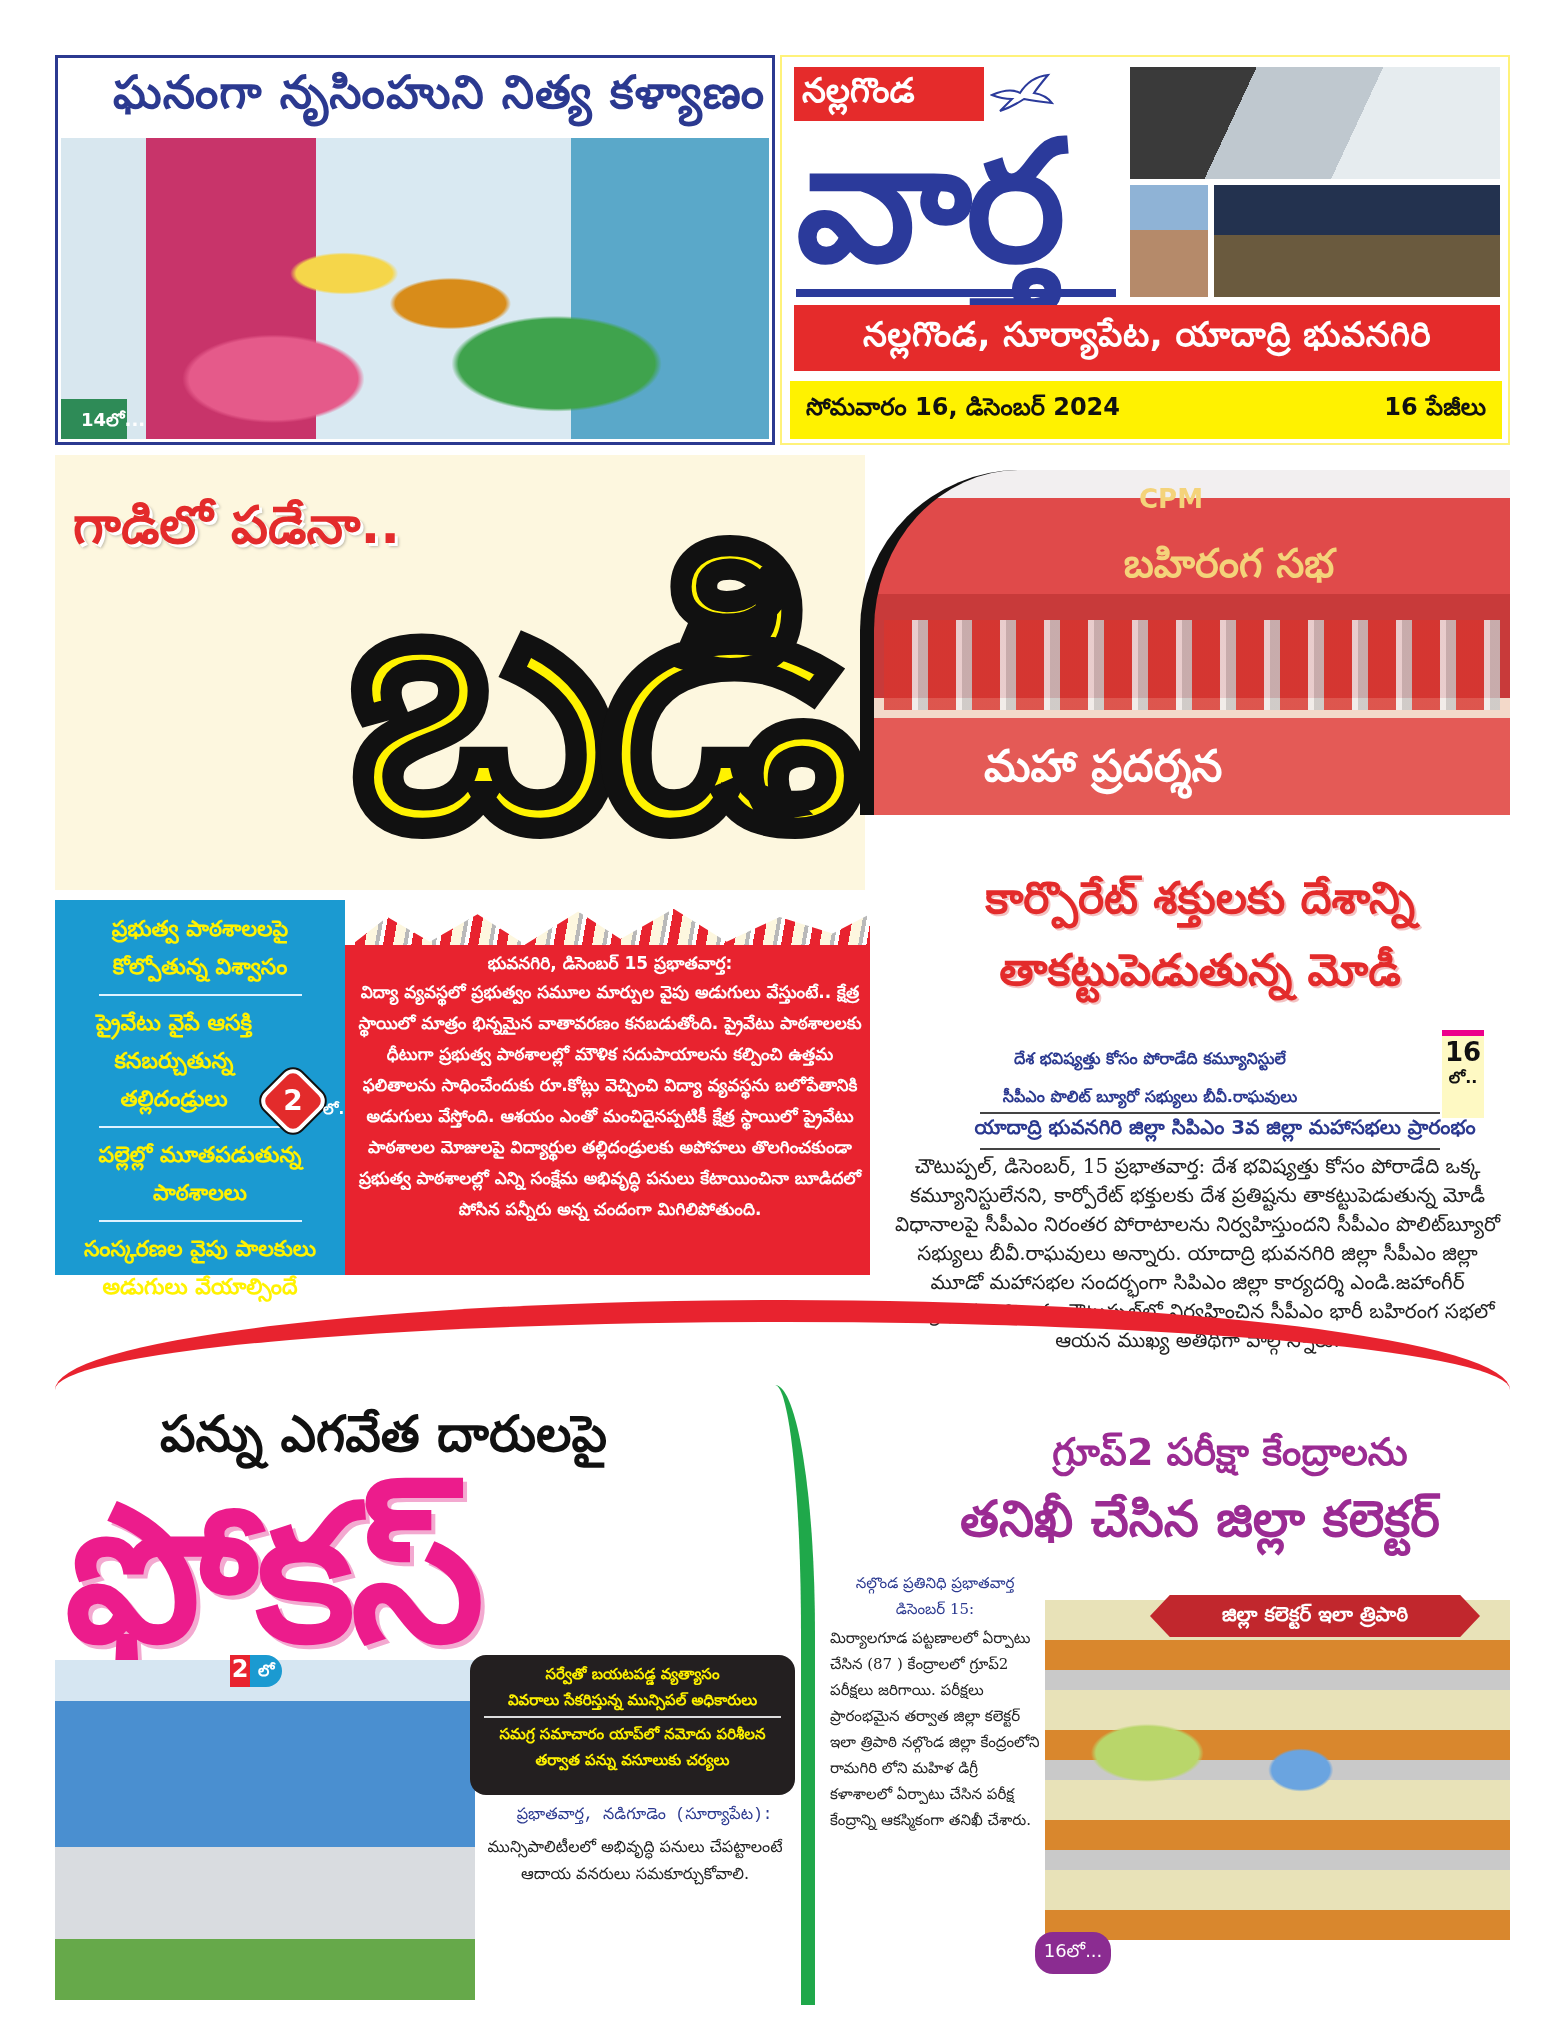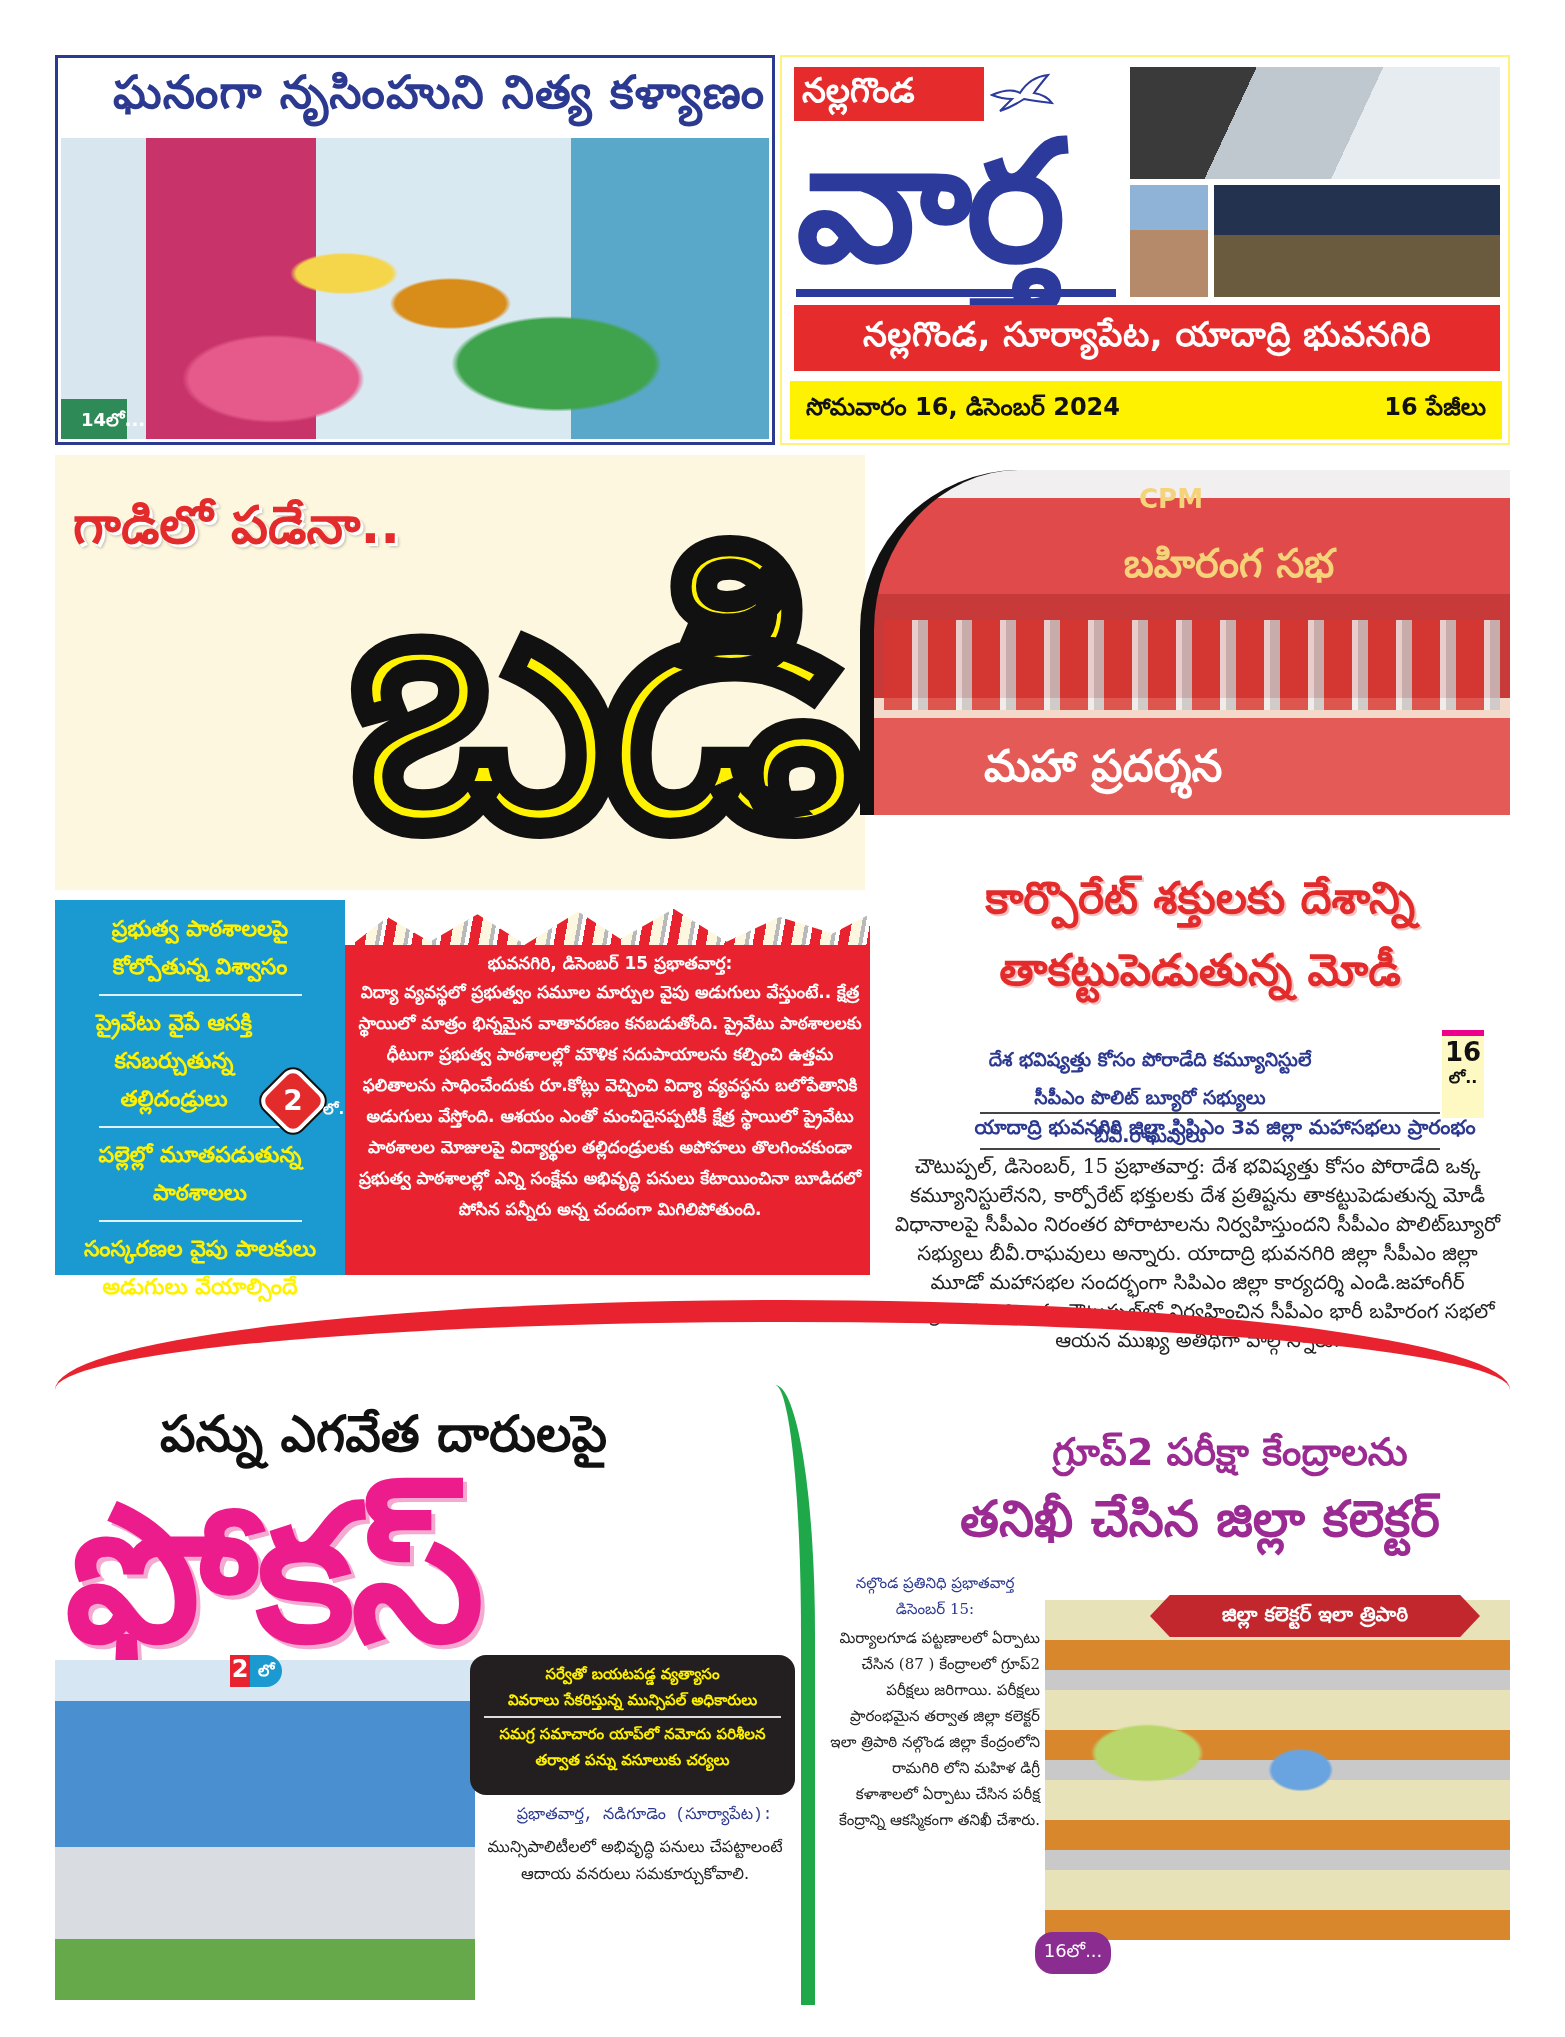--- a/index.html
+++ b/index.html
@@ -115,21 +115,21 @@
   }
 
   #cpm-story { left: 870px; top: 840px; width: 640px; height: 530px; background: #fff; }
   #cpm-story .headline {
     position: absolute; left: 40px; top: 22px; width: 580px; text-align: center;
     color: #e32b2b; font-size: 44px; font-weight: bold; line-height: 72px;
     text-shadow: 2px 2px 0 #f3c2c2;
   }
   #cpm-story .sub {
     position: absolute; left: 110px; top: 200px; width: 340px; text-align: center;
-    color: #2b3990; font-size: 19px; font-weight: bold; line-height: 38px;
+    color: #2b3990; font-size: 16px; font-weight: bold; line-height: 38px;
   }
   #cpm-story .jump {
     position: absolute; left: 572px; top: 190px; width: 42px; height: 88px;
     background: #fef9c3; border-top: 6px solid #ec008c;
     text-align: center; font-weight: bold; color: #111;
   }
   #cpm-story .jump .num { font-size: 26px; line-height: 32px; display: block; }
   #cpm-story .jump .lo { font-size: 16px; display: block; }
   #cpm-story .rule { position: absolute; left: 110px; width: 460px; height: 2px; background: #444; }
   #cpm-story .deck {
@@ -228,21 +228,21 @@
   }
   #exam-story .headline {
     position: absolute; left: 90px; top: 60px; width: 620px; text-align: center;
     color: #9b2b93; font-size: 50px; font-weight: bold;
   }
   #exam-story .dateline {
     position: absolute; left: 30px; top: 140px; width: 210px; text-align: center;
     color: #2b3990; font-size: 15px; line-height: 26px; font-family: "DejaVu Serif", serif;
   }
   #exam-story .body {
-    position: absolute; left: 30px; top: 195px; width: 210px; text-align: right;
+    position: absolute; left: 30px; top: 195px; width: 210px; text-align: left;
     color: #222; font-size: 15px; line-height: 26px; font-family: "DejaVu Serif", serif;
   }
   #exam-story .photo {
     position: absolute; left: 245px; top: 170px; width: 465px; height: 340px;
     background:
       radial-gradient(ellipse at 22% 45%, #b9d66a 0 10%, transparent 11%),
       radial-gradient(ellipse at 55% 50%, #6aa4e0 0 8%, transparent 9%),
       repeating-linear-gradient(180deg, #e8e2b8 0 40px, #d9872d 40px 70px, #c9c9c9 70px 90px);
   }
   #exam-story .caption {

